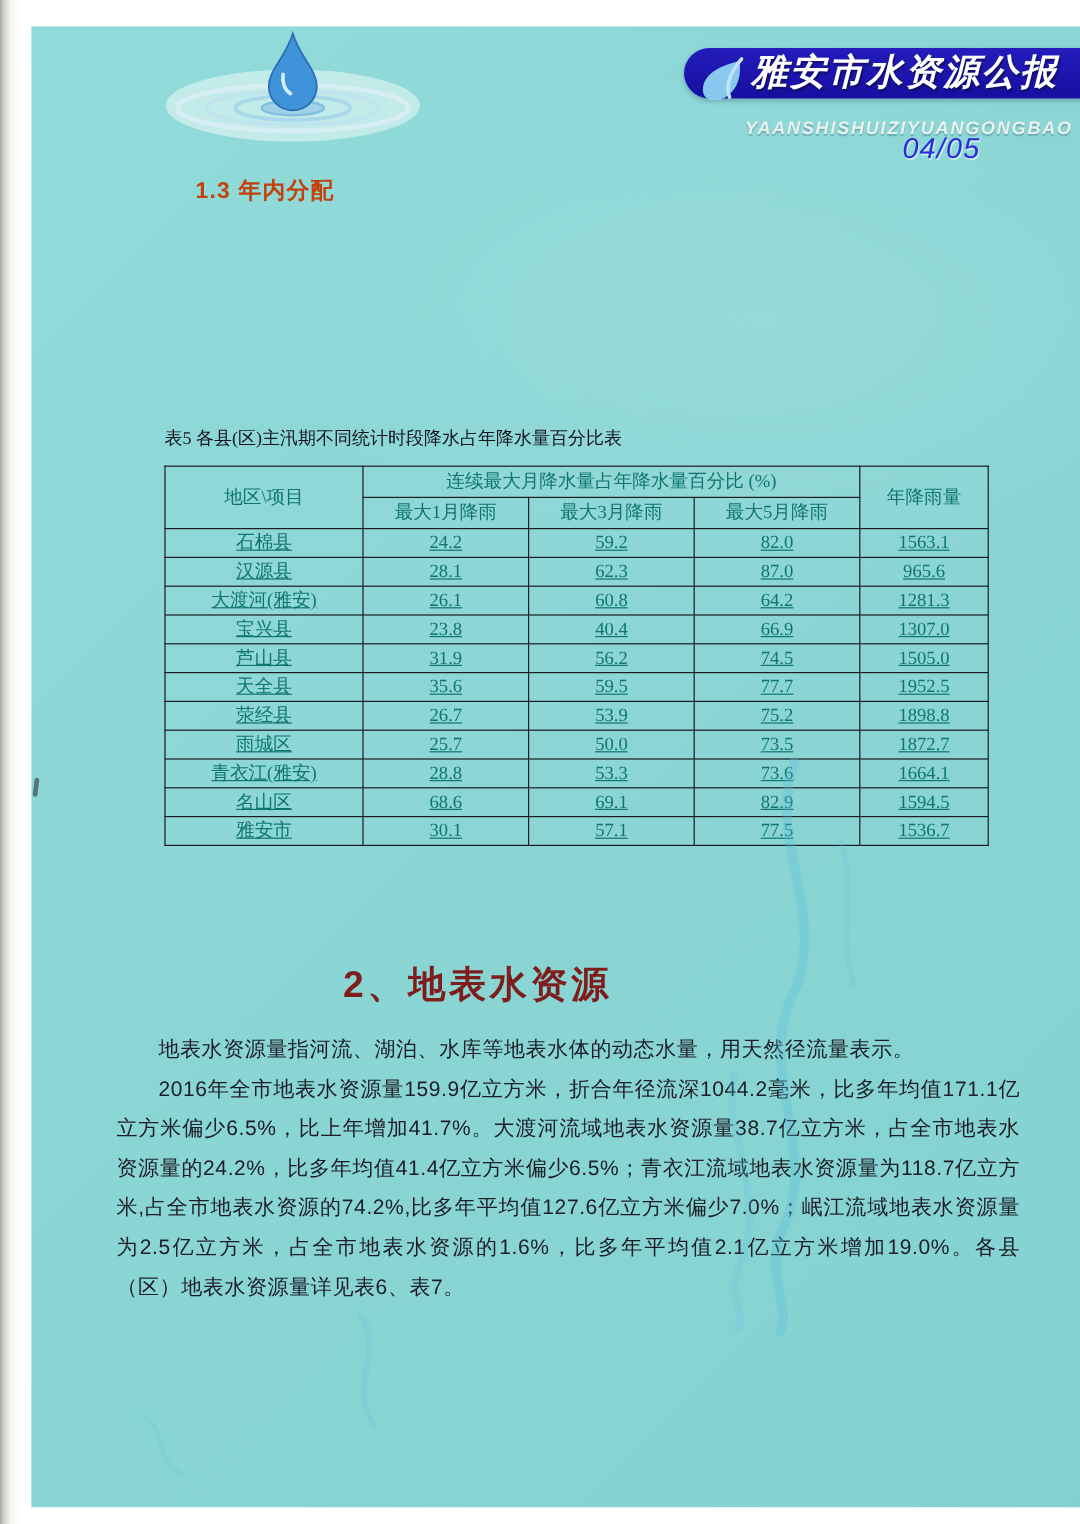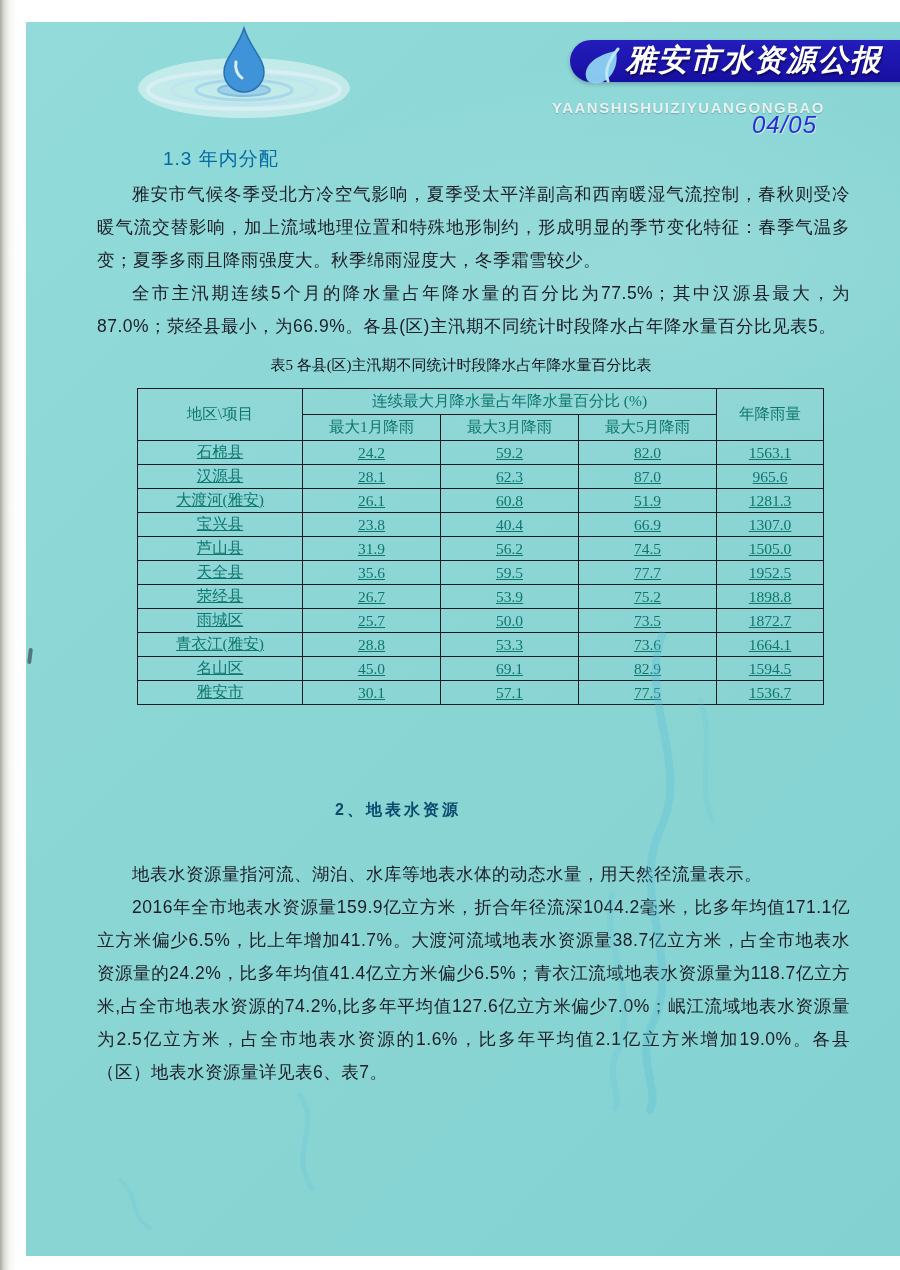--- a/index.html
+++ b/index.html
@@ -31,56 +31,56 @@
     display:flex; align-items:flex-start; justify-content:center;
     box-shadow:0 2px 4px rgba(0,20,60,.25);
   }
   .banner-swoosh { position:absolute; left:8px; top:7px; width:46px; height:40px; }
   .banner-title {
     color:#ffffff; font-size:30px; font-weight:bold; font-style:italic;
     letter-spacing:2px; text-shadow:1px 2px 2px rgba(0,0,0,.45); white-space:nowrap;
     padding-left:26px;
   }
   .romanized {
-    position:absolute; left:552px; top:99px; width:342px; text-align:left;
-    color:#e9f1ef; font-size:15px; font-weight:bold; 
+    position:absolute; left:552px; top:99px; width:342px; text-align:right;
+    color:#e9f1ef; font-size:15px; font-weight:bold; font-style:italic;
     letter-spacing:1.5px; text-shadow:0 1px 1px rgba(40,90,110,.35); white-space:nowrap;
   }
   .pageno {
     position:absolute; left:752px; top:111px; color:#2b2bd8;
     font-size:24px; font-weight:normal; font-style:italic; letter-spacing:1px;
     text-shadow:1px 1px 0 rgba(255,255,255,.5);
   }
 
   
-  .h13 { position:absolute; left:163px; top:146px; font-size:19px; font-weight:normal; color:#0369a1; letter-spacing:1px; }
+  .h13 { position:absolute; left:163px; top:146px; font-size:19px; font-weight:bold; color:#c2410c; letter-spacing:1px; }
   .body1 { position:absolute; left:97px; top:178px; width:753px; }
   .body1 p, .body2 p {
     font-size:17.5px; line-height:33px; color:#1d1d26;
     text-align:justify; text-indent:2em; letter-spacing:.5px;
   }
 
   
-  .tbl-caption { position:absolute; left:137px; top:356px; width:648px; text-align:center;
+  .tbl-caption { position:absolute; left:137px; top:356px; width:648px; 
     font-size:15px; color:#14141c; font-family:"Liberation Serif", serif; }
   table.t5 {
     position:absolute; left:137px; top:388px; width:648px;
     border-collapse:collapse; table-layout:fixed;
     font-family:"Liberation Serif", serif; font-size:15.5px; color:#0f766e;
   }
   table.t5 th, table.t5 td {
     border:1.5px solid #1c1c22; text-align:center; vertical-align:middle;
     font-weight:normal; padding:1px 3px; background:rgba(255,255,255,0.02);
   }
   table.t5 thead th { height:26px; }
   table.t5 tbody td { height:24px;text-decoration:underline; }
 
   
   .h2sec { position:absolute; left:26px; top:800px; width:744px; text-align:center;
-    color:#0c4a6e; font-size:16px; font-weight:bold; letter-spacing:3px; }
+    color:#7f1d1d; font-size:31px; font-weight:bold; letter-spacing:3px; }
   .body2 { position:absolute; left:97px; top:858px; width:753px; }
 
   .marks { position:absolute; left:0; top:0; width:900px; height:1270px; pointer-events:none; }
 </style>
 </head>
 <body>
 
 <div class="page">
 
   <div class="scan-area"></div>
@@ -103,24 +103,20 @@
     <svg class="banner-swoosh" viewBox="0 0 46 40">
       <path d="M38 4 C18 8 6 18 8 30 C9 37 20 39 28 33 C38 26 40 13 38 4 Z" fill="#8fd3f2" opacity="0.95"></path>
       <path d="M40 2 C30 14 26 24 30 34" fill="none" stroke="#bfe6f8" stroke-width="3" stroke-linecap="round"></path>
     </svg>
     <span class="banner-title">雅安市水资源公报</span>
   </div>
   <div class="romanized">YAANSHISHUIZIYUANGONGBAO</div>
   <div class="pageno">04/05</div>
 
   <div class="h13">1.3 年内分配</div>
-  <div class="body1">
-    <p>雅安市气候冬季受北方冷空气影响，夏季受太平洋副高和西南暖湿气流控制，春秋则受冷暖气流交替影响，加上流域地理位置和特殊地形制约，形成明显的季节变化特征：春季气温多变；夏季多雨且降雨强度大。秋季绵雨湿度大，冬季霜雪较少。</p>
-    <p>全市主汛期连续5个月的降水量占年降水量的百分比为77.5%；其中汉源县最大，为87.0%；荥经县最小，为66.9%。各县(区)主汛期不同统计时段降水占年降水量百分比见表5。</p>
-  </div>
 
   <div class="tbl-caption">表5 各县(区)主汛期不同统计时段降水占年降水量百分比表</div>
   <table class="t5">
     <colgroup>
       <col style="width:165px">
         <col style="width:138px">
         <col style="width:138px">
         <col style="width:138px">
         <col style="width:107px">
     </colgroup>
@@ -148,21 +144,21 @@
           <td>汉源县</td>
           <td>28.1</td>
           <td>62.3</td>
           <td>87.0</td>
           <td>965.6</td>
         </tr>
         <tr>
           <td>大渡河(雅安)</td>
           <td>26.1</td>
           <td>60.8</td>
-          <td>51.9</td>
+          <td>64.2</td>
           <td>1281.3</td>
         </tr>
         <tr>
           <td>宝兴县</td>
           <td>23.8</td>
           <td>40.4</td>
           <td>66.9</td>
           <td>1307.0</td>
         </tr>
         <tr>
@@ -195,21 +191,21 @@
         </tr>
         <tr>
           <td>青衣江(雅安)</td>
           <td>28.8</td>
           <td>53.3</td>
           <td>73.6</td>
           <td>1664.1</td>
         </tr>
         <tr>
           <td>名山区</td>
-          <td>45.0</td>
+          <td>68.6</td>
           <td>69.1</td>
           <td>82.9</td>
           <td>1594.5</td>
         </tr>
         <tr>
           <td>雅安市</td>
           <td>30.1</td>
           <td>57.1</td>
           <td>77.5</td>
           <td>1536.7</td>

